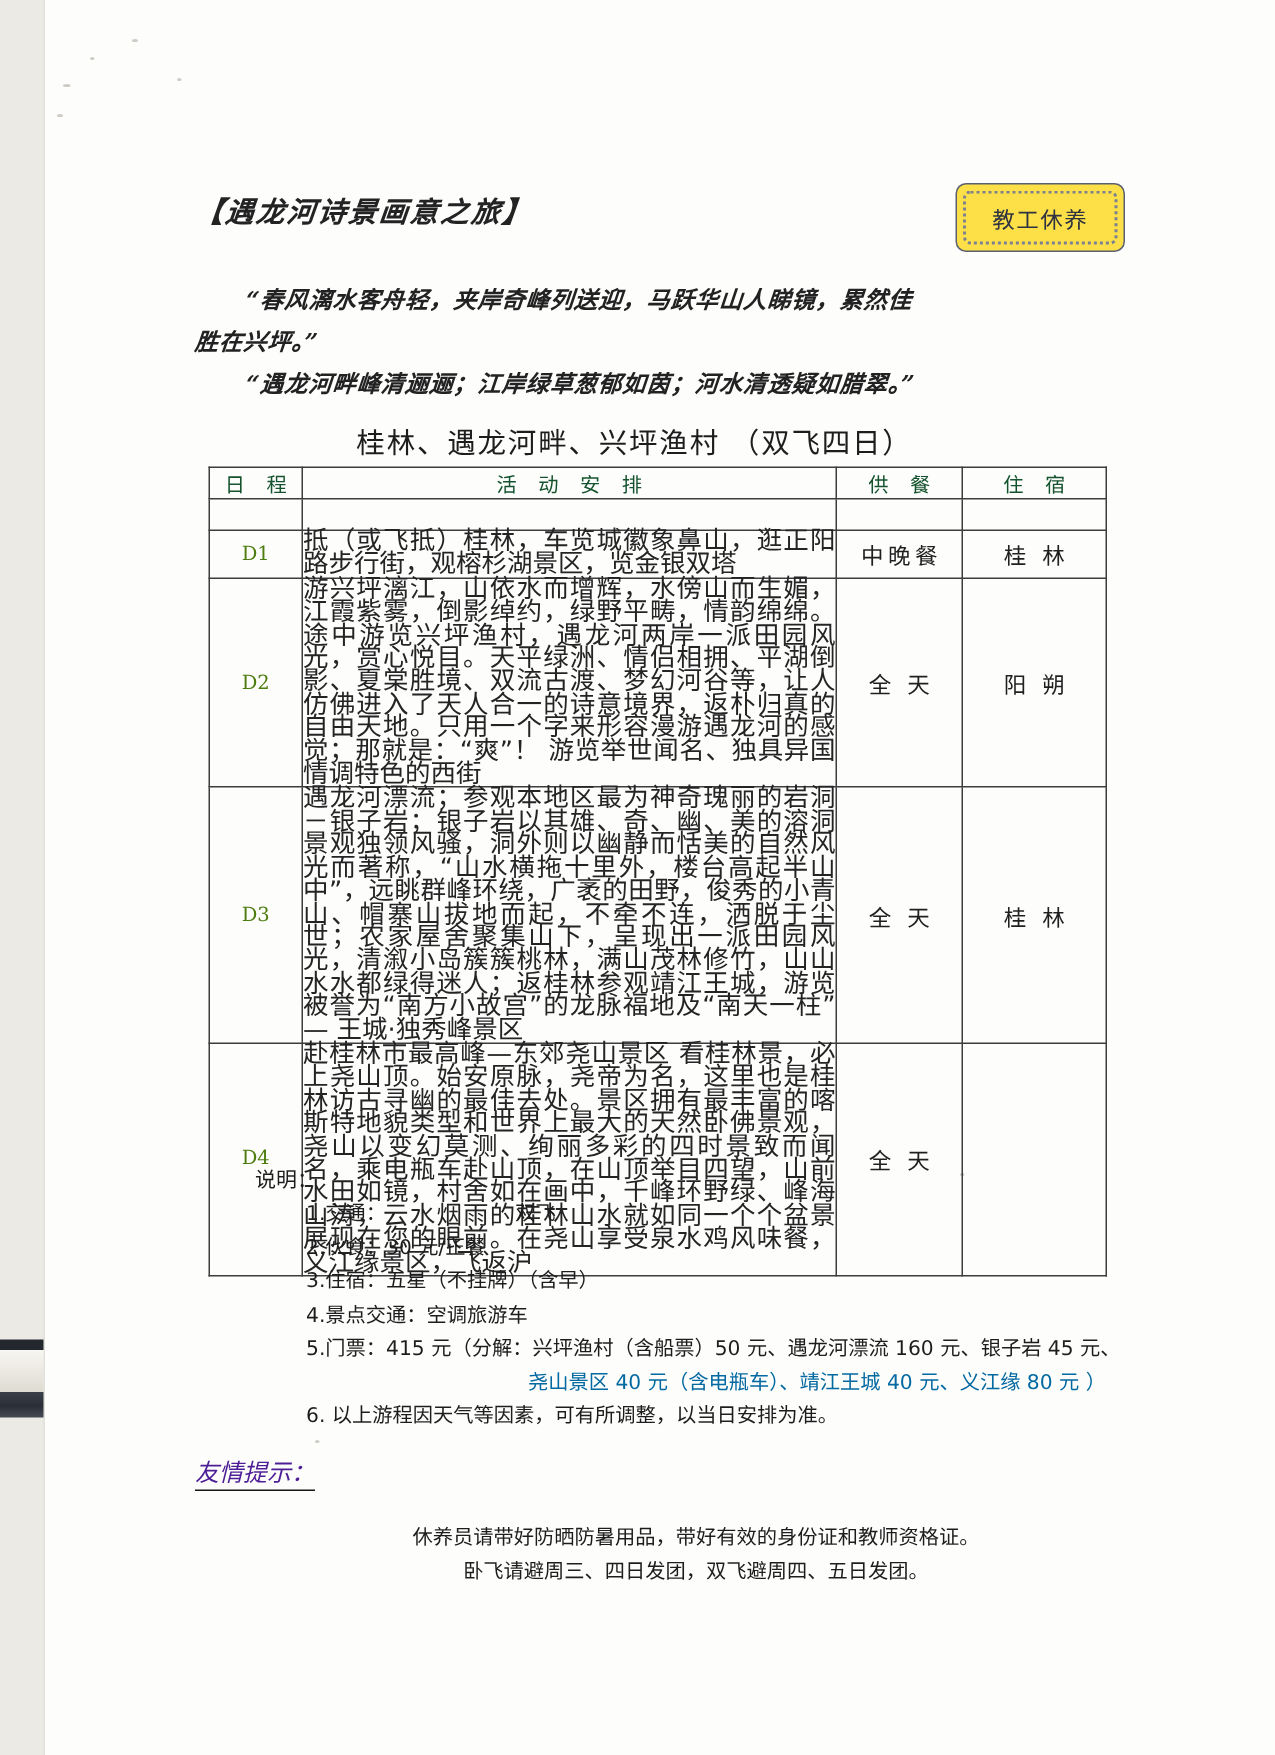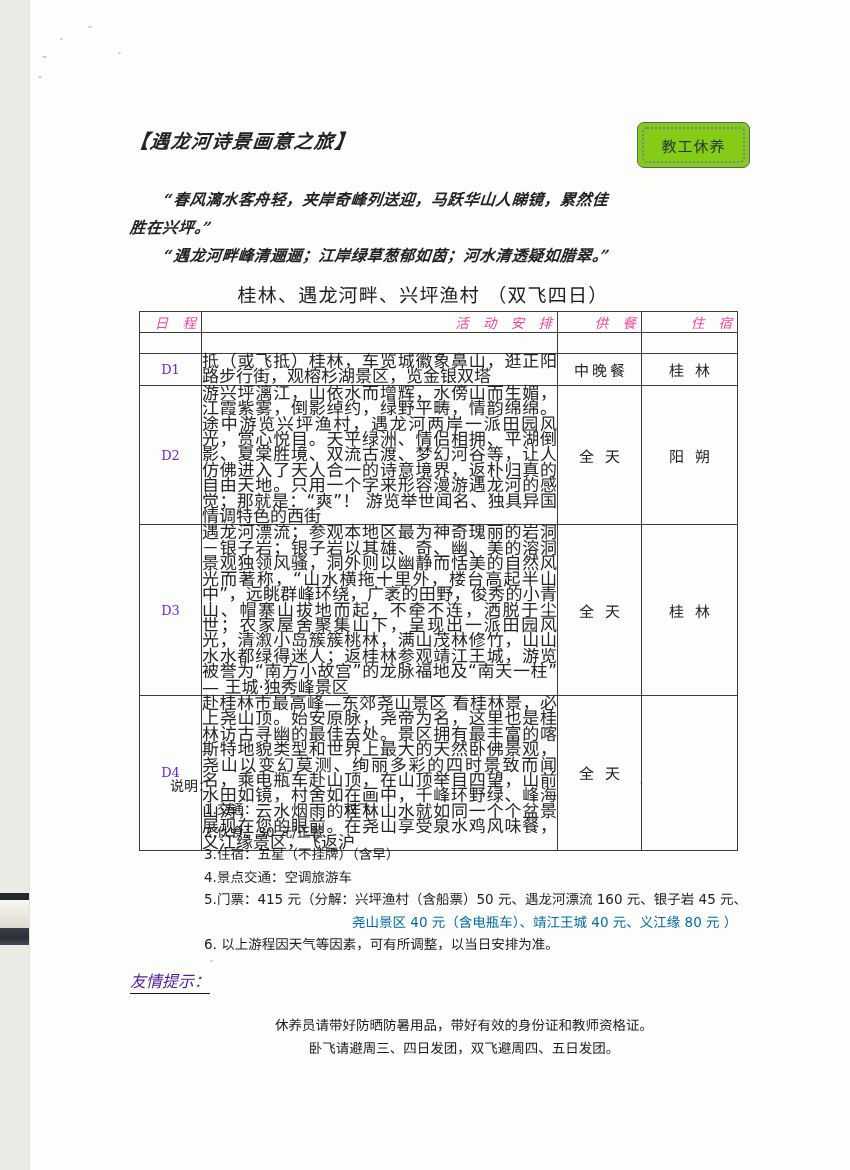--- a/index.html
+++ b/index.html
@@ -85,21 +85,21 @@
   .stamp {
     position: absolute;
     right: 0; top: 0;
     width: 113px; height: 46px;
     border: 1px solid #5a6070;
     border-radius: 7px;
     box-sizing: border-box;
     display: flex;
     align-items: center;
     justify-content: center;
-    background: #84cc16;
+    background: #fde047;
   }
   .stamp::before {
     content: "";
     position: absolute;
     left: 4px; top: 4px; right: 4px; bottom: 4px;
     border: 2px dotted #7b8191;
     border-radius: 5px;
     pointer-events: none;
   }
   .stamp-text {
@@ -160,35 +160,34 @@
     padding: 0;
     vertical-align: middle;
     font-weight: normal;
   }
   col.c-day   { width: 62px; }
   col.c-act   { width: 356px; }
   col.c-meal  { width: 84px; }
   col.c-stay  { width: 96px; }
 
   .th-cell {
-    text-align: right;
+    text-align: center;
     font-size: 13.5px;
     letter-spacing: 5px;
     text-indent: 5px;
     padding: 7px 0 7px 0;
-    color: #ec4899;
-    font-style: italic;
+    color: #14532d;
   }
   .spacer-row td { height: 20px; }
 
   .day-cell {
     text-align: center;
     font-size: 13px;
     font-family: "DejaVu Serif", "Liberation Serif", serif;
-    color: #6d28d9;
+    color: #4d7c0f;
   }
   .act-cell {
     font-size: 17px;
     line-height: 15.4px;
     text-align: justify;
     text-justify: inter-ideograph;
     padding: 5px 7px 6px 8px;
     color: #242424;
   }
   .meal-cell, .stay-cell {

